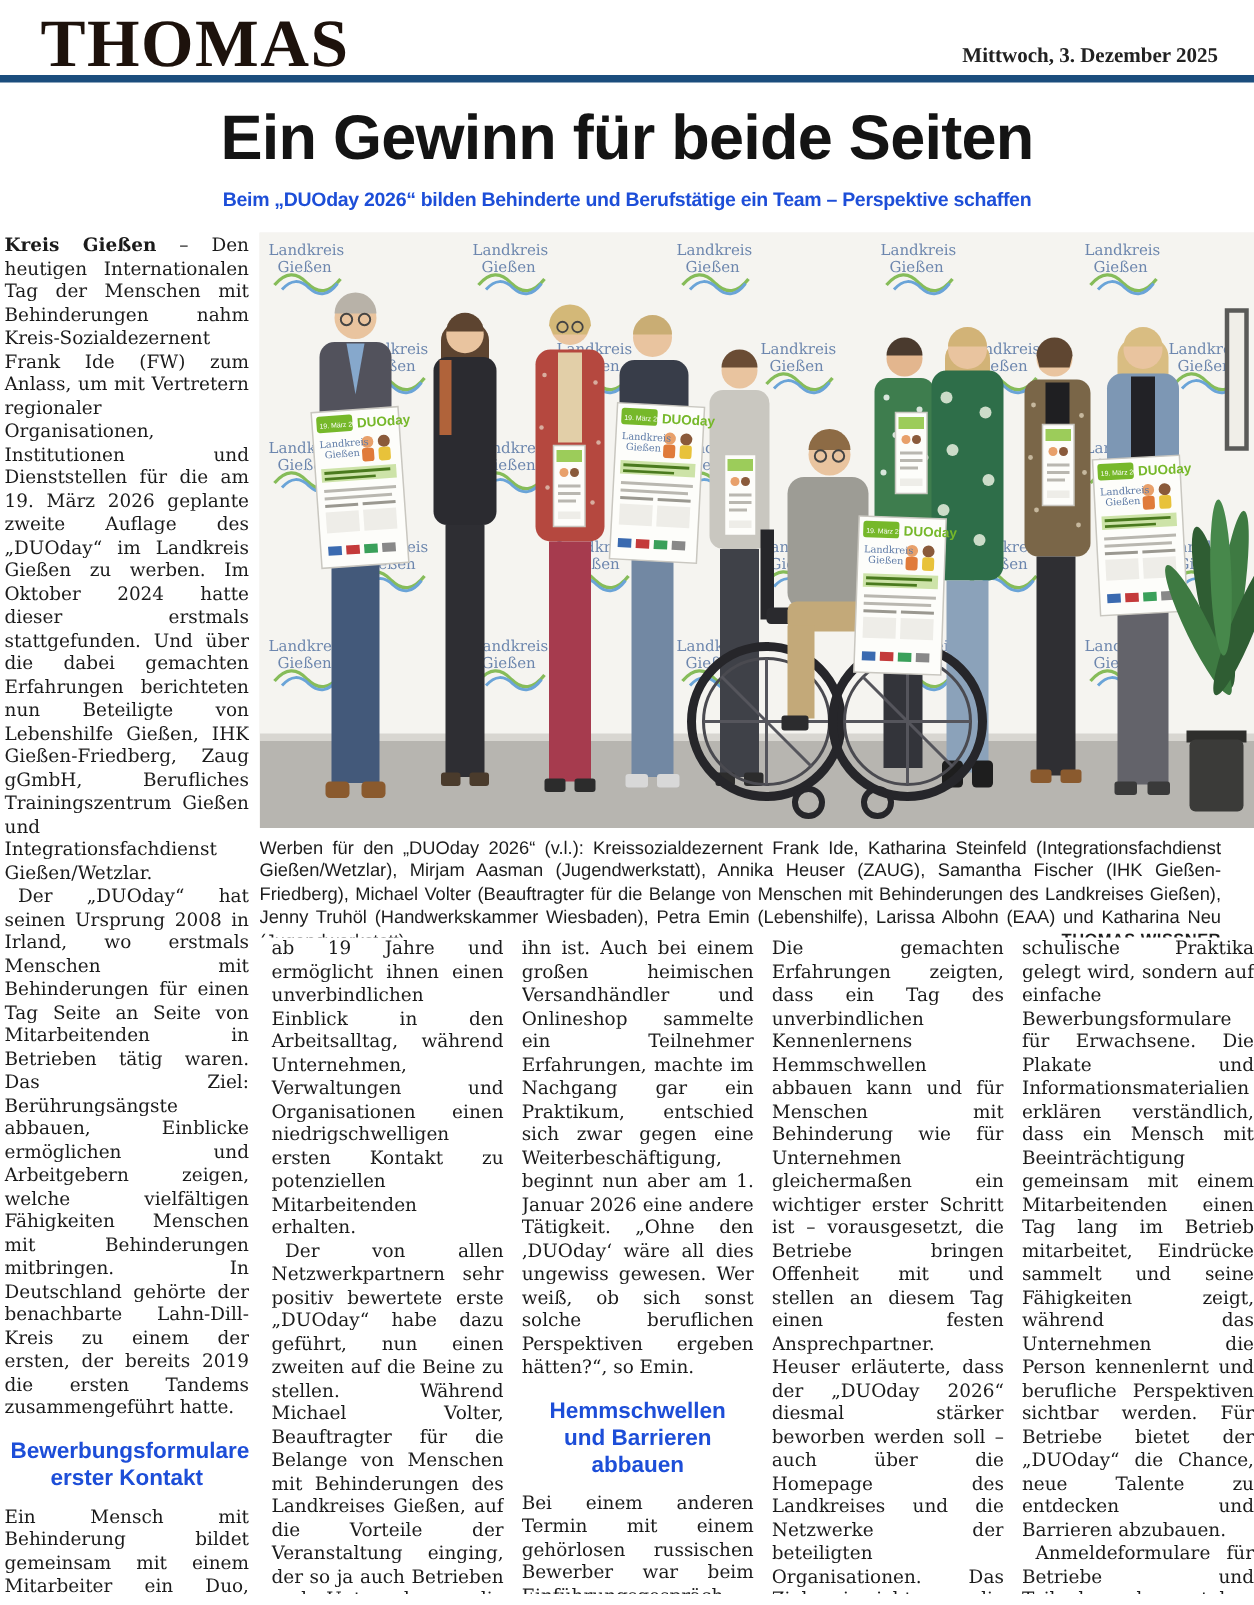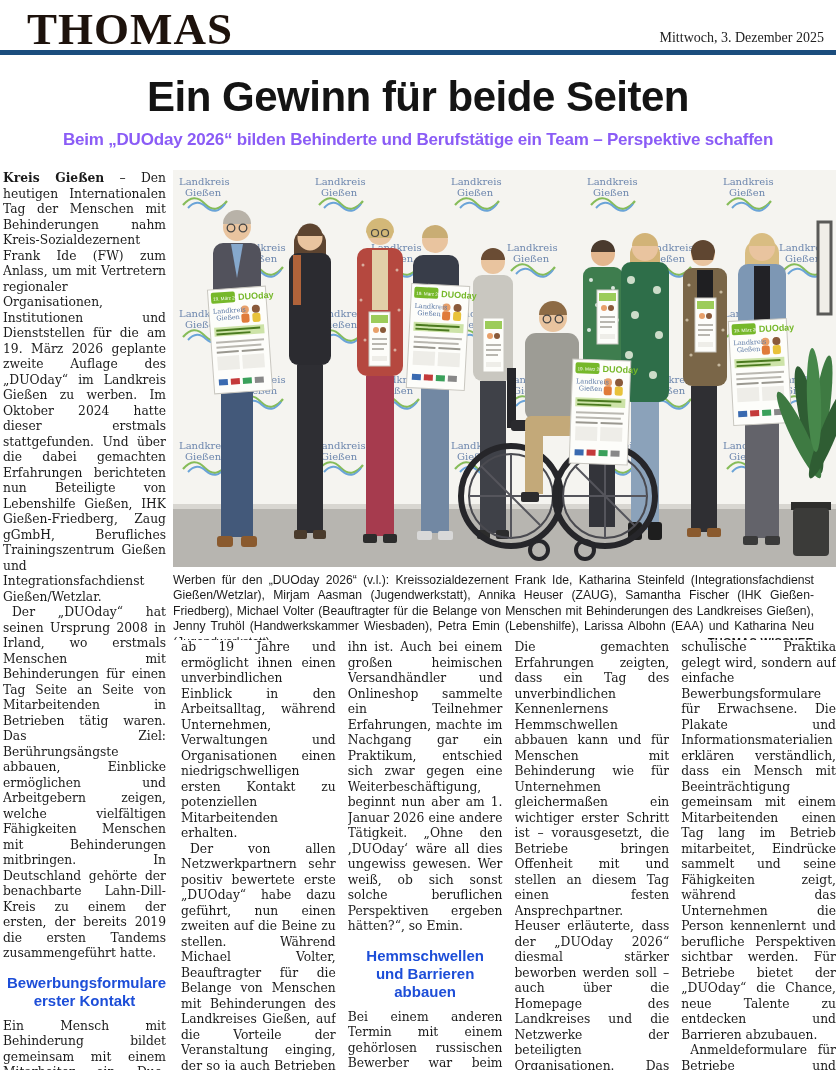--- a/index.html
+++ b/index.html
@@ -4,30 +4,30 @@
 <style>
   * { margin:0; padding:0; box-sizing:border-box; }
   body { background:#fff; }
   .page { width:836px; height:1070px; background:#ffffff; overflow:hidden;
           font-family:"DejaVu Serif", serif; color:#1b1b1b; position:relative; }
 
   
   .masthead { height:50px; position:relative; padding:6px 24px 0 27px; }
   .section-title { font-family:"Liberation Serif", serif; font-weight:bold;
                    font-size:45px; line-height:46px; letter-spacing:1px; color:#1d120c; }
-  .edition-date { position:absolute; right:12px; bottom:4px;
-                  font-family:"Liberation Serif", serif; font-size:14px; color:#222; }
+  .edition-date { position:absolute; right:24px; bottom:4px;
+                  font-family:"Liberation Serif", serif; font-size:14px; color:#222;font-weight:bold; }
   .masthead-rule { height:5px; background:#1b4d7d; width:100%; }
 
   
-  .headblock { height:115px; display:flex; flex-direction:column; align-items:center; justify-content:center; }
+  .headblock { height:100px; display:flex; flex-direction:column; align-items:center; justify-content:center; }
   .headline { font-family:"Liberation Sans", sans-serif; font-weight:bold;
               font-size:42px; letter-spacing:-0.5px; color:#141414; line-height:1.05; }
   .subheadline { font-family:"Liberation Sans", sans-serif; font-weight:bold;
-                 font-size:17px; color:#8b5cf6; margin-top:11px; letter-spacing:-0.2px; }
+                 font-size:13px; color:#1d4ed8; margin-top:11px; letter-spacing:-0.2px; }
 
   
   .article { display:flex; padding-left:3px; height:908px; }
   .col { text-align:justify; font-size:12.3px; line-height:15.5px; overflow:hidden; }
   .col p { margin:0; }
   .col p.indent { text-indent:9px; }
   .col .lead-label { font-weight:bold; }
   .col-1 { width:166px; margin-right:7px; height:908px; }
   .right-area { flex:1; display:flex; flex-direction:column; }
 

